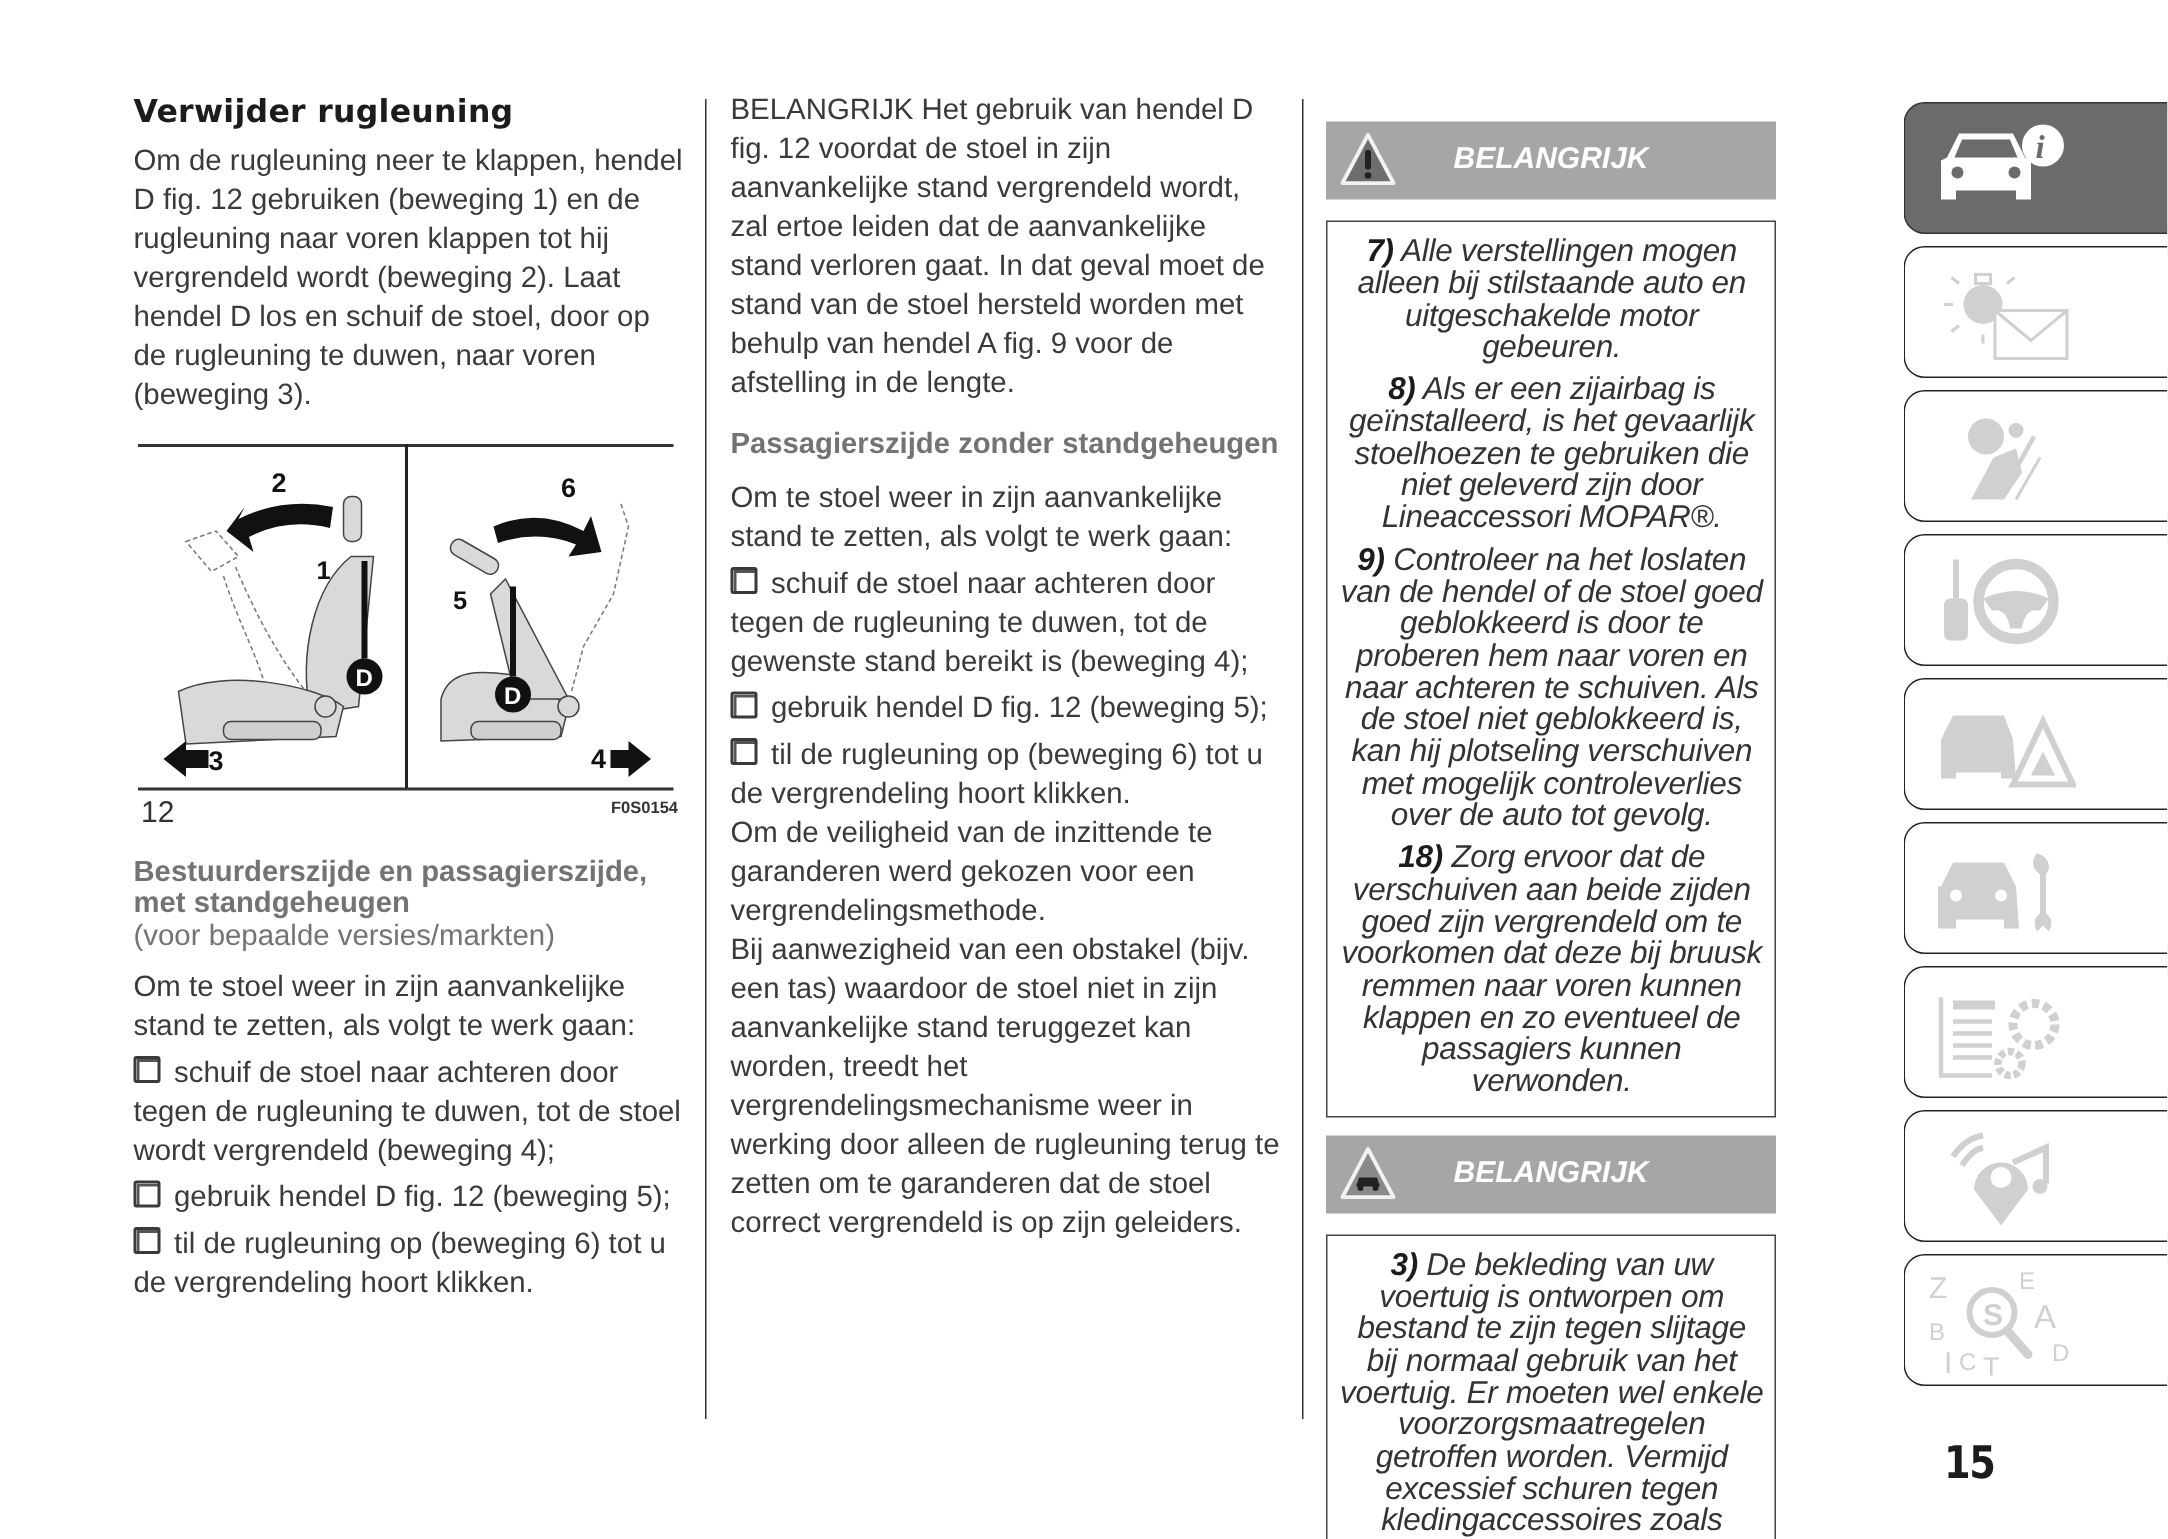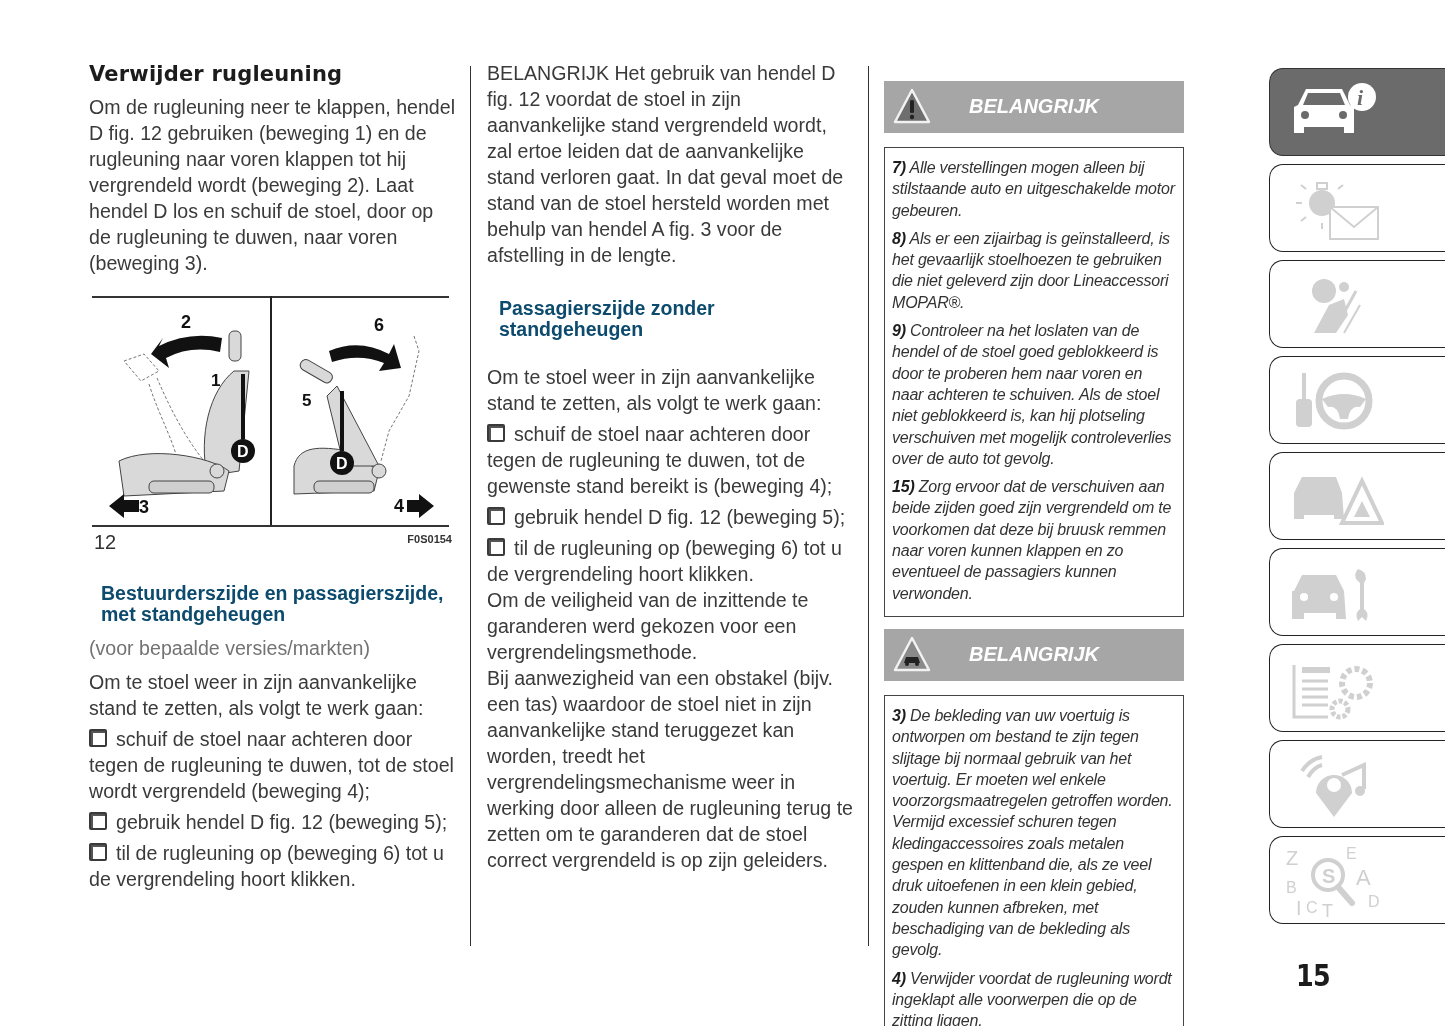--- a/index.html
+++ b/index.html
@@ -7,36 +7,36 @@
     width:1445px; height:1026px; background:#ffffff; position:relative; overflow:hidden;
     font-family:"Liberation Sans", sans-serif; color:#2b2b2b;
   }
   .col { position:absolute; top:60px; }
   .col1 { left:89px; width:368px; }
   .col2 { left:487px; width:370px; }
   .col3 { left:884px; width:300px; }
   .vdiv { position:absolute; top:66px; width:1px; background:#333; }
   .h1 { font-family:"DejaVu Sans", sans-serif; font-weight:bold; font-size:21px; color:#1c1c1c; margin:2px 0 8px 0; letter-spacing:0.2px; }
   .body { font-size:19.6px; line-height:26px; color:#3a3a3a; margin:0; }
-  .h2 { font-weight:bold; font-size:19.5px; line-height:21px; color:#0c4a6e; margin:12px; }
+  .h2 { font-weight:bold; font-size:19.5px; line-height:21px; color:#737373; margin:0; }
   .sub { font-size:19.6px; line-height:22px; color:#737373; margin:0 0 10px 0; }
   .bullet { font-size:19.6px; line-height:26px; color:#3a3a3a; margin:5px 0 0 0; }
   .box { display:inline-block; width:14px; height:14px; border:2px solid #3a3a3a; border-radius:2px; margin-right:9px; position:relative; top:1px; box-shadow:2px 2px 0 #555 inset; }
   .figure { position:relative; width:360px; height:230px; margin-top:20px; }
   .figure .topline { position:absolute; left:3px; right:0; top:0; height:1.5px; background:#333; }
   .figure .botline { position:absolute; left:3px; right:0; top:229px; height:1.5px; background:#333; }
   .figure .midline { position:absolute; left:181px; top:0; width:2px; height:230px; background:#222; }
   .fig-caption { position:relative; height:22px; font-size:14px; color:#333; margin-top:5px; }
   .fig-num { position:absolute; left:5px; top:0; font-size:20px; }
   .fig-code { position:absolute; right:5px; top:2px; font-weight:bold; font-size:11px; }
   .warn-header { position:relative; height:52px; background:#a6a6a6; margin-top:21px; }
   .warn-header .title { position:absolute; left:0; right:0; top:14px; text-align:center; color:#fff; font-weight:bold; font-style:italic; font-size:20px; padding-left:0; }
   .warn-header .icon { position:absolute; left:8px; top:6px; width:40px; height:40px; }
   .warn-box { border:1.5px solid #444; margin-top:14px; padding:9px 6px 12px 7px; }
-  .warn-item { font-style:italic; font-size:16px; line-height:21.3px; color:#333; margin:0 0 7px 0; letter-spacing:-0.2px; }
+  .warn-item { font-style:italic; font-size:21px; line-height:21.3px; color:#333; margin:0 0 7px 0; letter-spacing:-0.2px;text-align:center; }
   .warn-item:last-child { margin-bottom:0; }
   .warn-item b { font-style:italic; color:#1c1c1c; }
   .tabs { position:absolute; left:1269px; top:68px; width:176px; }
   .tab { position:relative; width:176px; height:88px; border:1.5px solid #222; border-right:none; border-radius:14px 0 0 14px; margin-bottom:8px; background:#fff; box-sizing:border-box; }
   .tab.active { background:#6b6b6b; border-color:#333; }
   .tab svg { position:absolute; left:14px; top:8px; }
   .page-num { position:absolute; left:1296px; top:958px; font-family:"DejaVu Sans", sans-serif; font-weight:bold; font-size:30px; color:#1c1c1c; letter-spacing:-1px; transform:scaleX(0.85); transform-origin:left; }
 </style>
 </head>
 <body>
@@ -101,21 +101,21 @@
   <div style="height:18px"></div>
   <div class="h2">Bestuurderszijde en passagierszijde, met standgeheugen</div>
   <div class="sub">(voor bepaalde versies/markten)</div>
   <p class="body">Om te stoel weer in zijn aanvankelijke stand te zetten, als volgt te werk gaan:</p>
   <p class="bullet"><span class="box"></span><span>schuif de stoel naar achteren door tegen de rugleuning te duwen, tot de stoel wordt vergrendeld (beweging 4);</span></p>
   <p class="bullet"><span class="box"></span><span>gebruik hendel D fig. 12 (beweging 5);</span></p>
   <p class="bullet"><span class="box"></span><span>til de rugleuning op (beweging 6) tot u de vergrendeling hoort klikken.</span></p>
 </div>
 
 <div class="col col2">
-  <p class="body">BELANGRIJK Het gebruik van hendel D fig. 12 voordat de stoel in zijn aanvankelijke stand vergrendeld wordt, zal ertoe leiden dat de aanvankelijke stand verloren gaat. In dat geval moet de stand van de stoel hersteld worden met behulp van hendel A fig. 3 voor de afstelling in de lengte.</p>
+  <p class="body">BELANGRIJK Het gebruik van hendel D fig. 12 voordat de stoel in zijn aanvankelijke stand vergrendeld wordt, zal ertoe leiden dat de aanvankelijke stand verloren gaat. In dat geval moet de stand van de stoel hersteld worden met behulp van hendel A fig. 9 voor de afstelling in de lengte.</p>
   <div style="height:18px"></div>
   <div class="h2">Passagierszijde zonder standgeheugen</div>
   <div style="height:12px"></div>
   <p class="body">Om te stoel weer in zijn aanvankelijke stand te zetten, als volgt te werk gaan:</p>
   <p class="bullet"><span class="box"></span><span>schuif de stoel naar achteren door tegen de rugleuning te duwen, tot de gewenste stand bereikt is (beweging 4);</span></p>
   <p class="bullet"><span class="box"></span><span>gebruik hendel D fig. 12 (beweging 5);</span></p>
   <p class="bullet"><span class="box"></span><span>til de rugleuning op (beweging 6) tot u de vergrendeling hoort klikken.</span></p>
   <p class="body">Om de veiligheid van de inzittende te garanderen werd gekozen voor een vergrendelingsmethode.</p>
   <p class="body">Bij aanwezigheid van een obstakel (bijv. een tas) waardoor de stoel niet in zijn aanvankelijke stand teruggezet kan worden, treedt het vergrendelingsmechanisme weer in werking door alleen de rugleuning terug te zetten om te garanderen dat de stoel correct vergrendeld is op zijn geleiders.</p>
 </div>
@@ -126,21 +126,21 @@
       <path d="M20,3 L37,35 L3,35 Z" fill="#6e6e6e" stroke="#f2f2f2" stroke-width="2.5" stroke-linejoin="round"></path>
       <rect x="18" y="13" width="4" height="13" rx="1.5" fill="#222"></rect>
       <circle cx="20" cy="30" r="2.2" fill="#222"></circle>
     </svg>
     <div class="title">BELANGRIJK</div>
   </div>
   <div class="warn-box">
     <p class="warn-item"><b>7)</b> <span>Alle verstellingen mogen alleen bij stilstaande auto en uitgeschakelde motor gebeuren.</span></p>
     <p class="warn-item"><b>8)</b> <span>Als er een zijairbag is geïnstalleerd, is het gevaarlijk stoelhoezen te gebruiken die niet geleverd zijn door Lineaccessori MOPAR®.</span></p>
     <p class="warn-item"><b>9)</b> <span>Controleer na het loslaten van de hendel of de stoel goed geblokkeerd is door te proberen hem naar voren en naar achteren te schuiven. Als de stoel niet geblokkeerd is, kan hij plotseling verschuiven met mogelijk controleverlies over de auto tot gevolg.</span></p>
-    <p class="warn-item"><b>15)</b> <span>Zorg ervoor dat de verschuiven aan beide zijden goed zijn vergrendeld om te voorkomen dat deze bij bruusk remmen naar voren kunnen klappen en zo eventueel de passagiers kunnen verwonden.</span></p>
+    <p class="warn-item"><b>18)</b> <span>Zorg ervoor dat de verschuiven aan beide zijden goed zijn vergrendeld om te voorkomen dat deze bij bruusk remmen naar voren kunnen klappen en zo eventueel de passagiers kunnen verwonden.</span></p>
   </div>
 
   <div class="warn-header" style="margin-top:12px;">
     <svg class="icon" viewBox="0 0 40 40">
       <path d="M20,3 L37,35 L3,35 Z" fill="#8a8a8a" stroke="#f2f2f2" stroke-width="2.5" stroke-linejoin="round"></path>
       <path d="M12,28 L14,22 L26,22 L28,28 Z" fill="#222"></path>
       <circle cx="15" cy="29" r="2" fill="#222"></circle>
       <circle cx="25" cy="29" r="2" fill="#222"></circle>
     </svg>
     <div class="title">BELANGRIJK</div>

